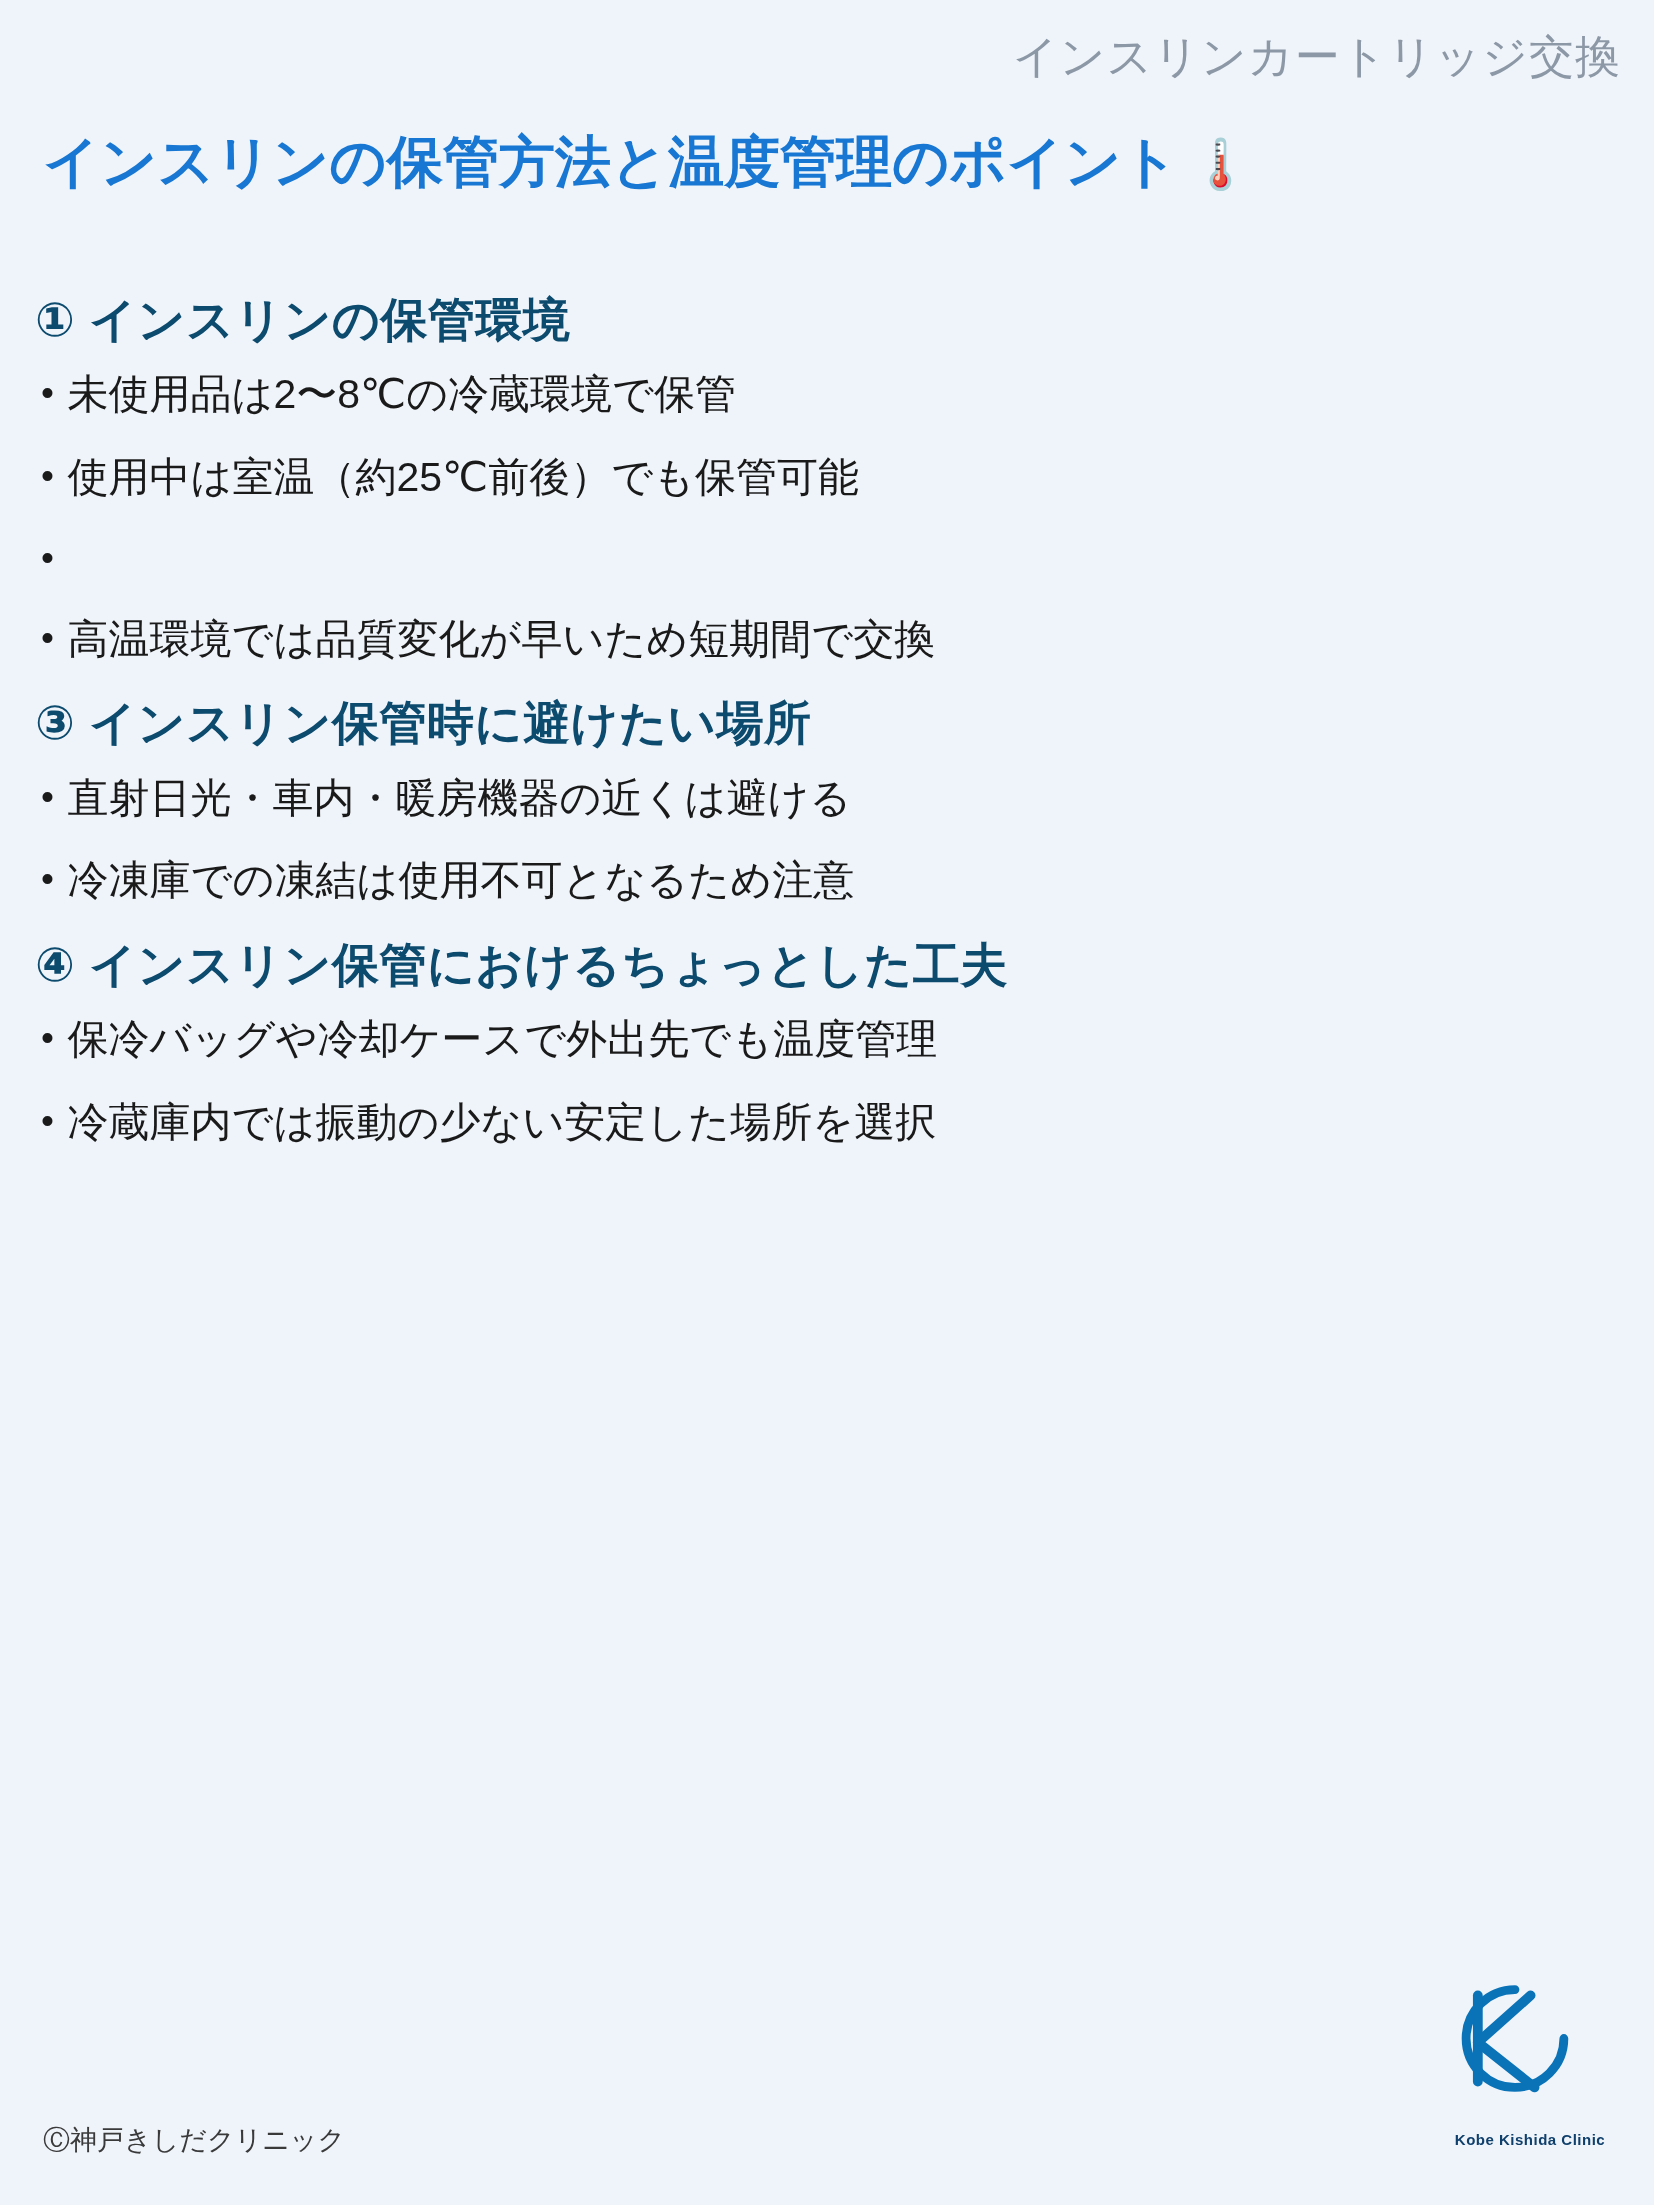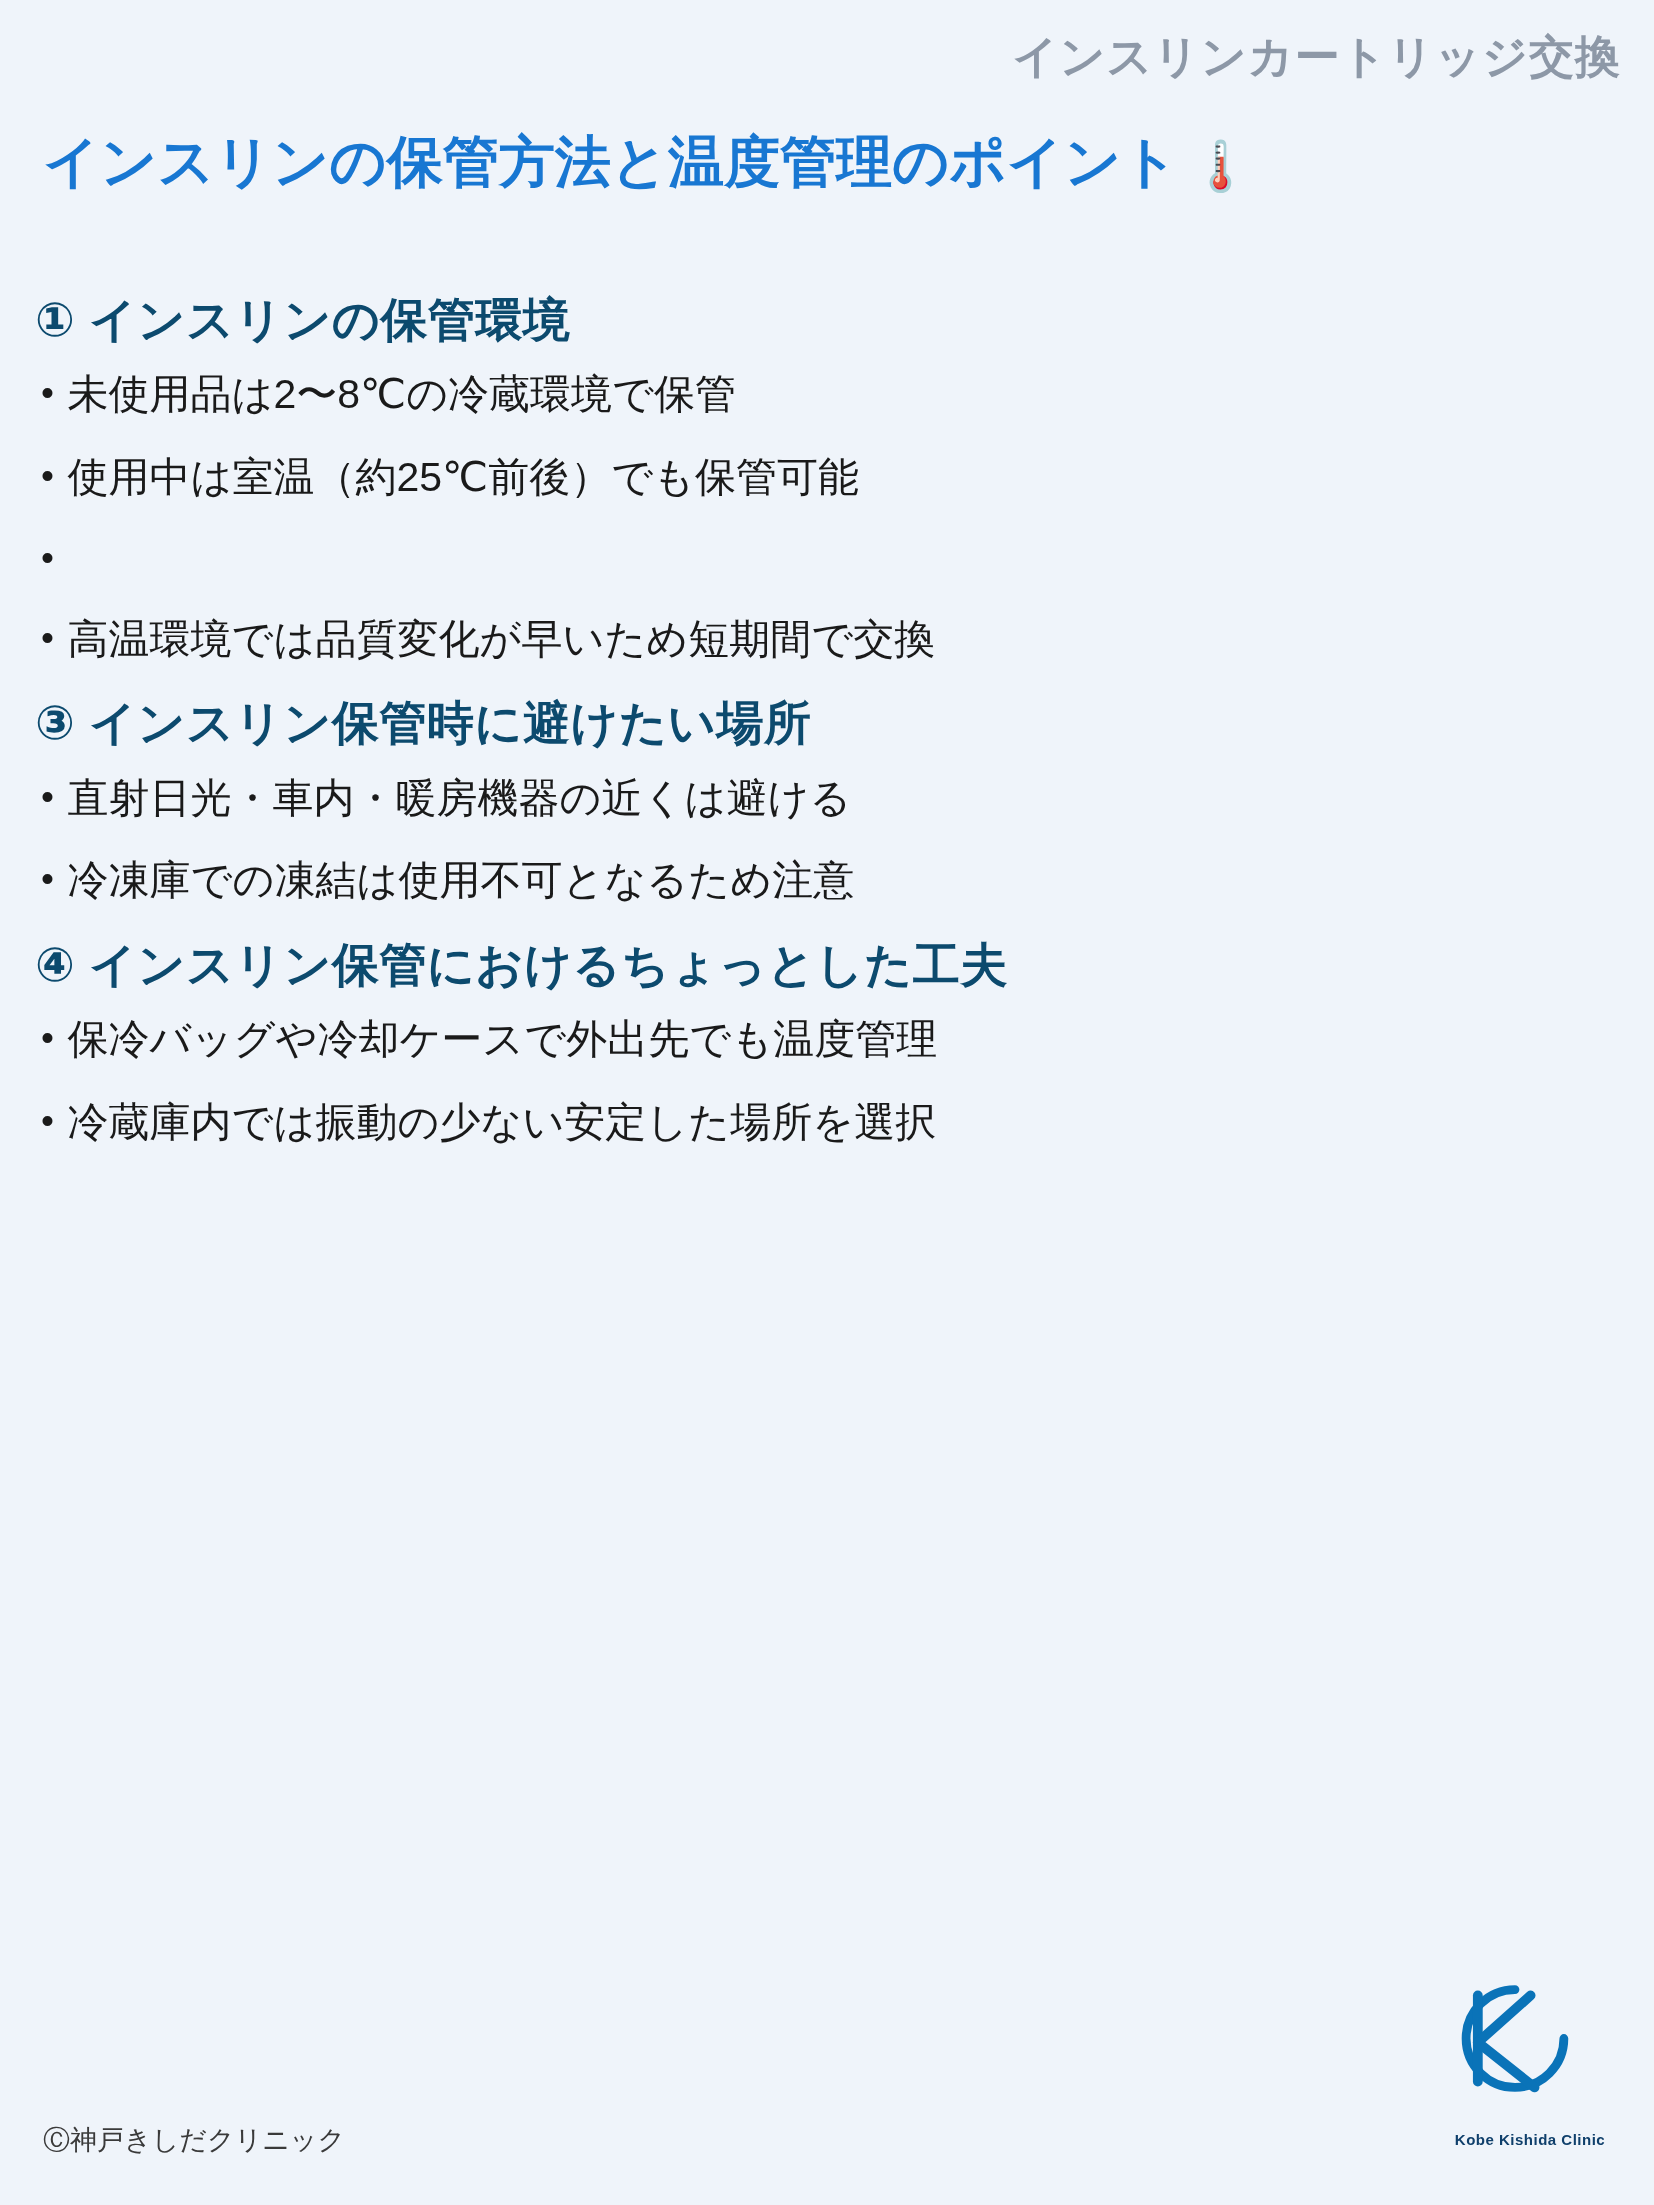--- a/index.html
+++ b/index.html
@@ -20,34 +20,35 @@
     width: 1654px;
     height: 2205px;
     box-sizing: border-box;
     padding: 0;
   }
   .header-tag {
     position: absolute;
     top: 27.4px;
     right: 33px;
     font-size: 45px;
-    font-weight: bold;
+    font-weight: normal;
     color: #8d98a7;
     letter-spacing: 1px;
     white-space: nowrap;
   }
   .main-title {
     position: absolute;
     top: 125px;
     left: 43px;
     font-size: 56px;
     font-weight: bold;
     color: #1877d2;
     letter-spacing: 0px;
     white-space: nowrap;
+    font-family: Liberation Mono, monospace;
   }
   .title-emoji {
     font-size: 49px;
     margin-left: 11.8px;
     vertical-align: middle;
   }
   .content {
     position: absolute;
     top: 265px;
     left: 35px;

